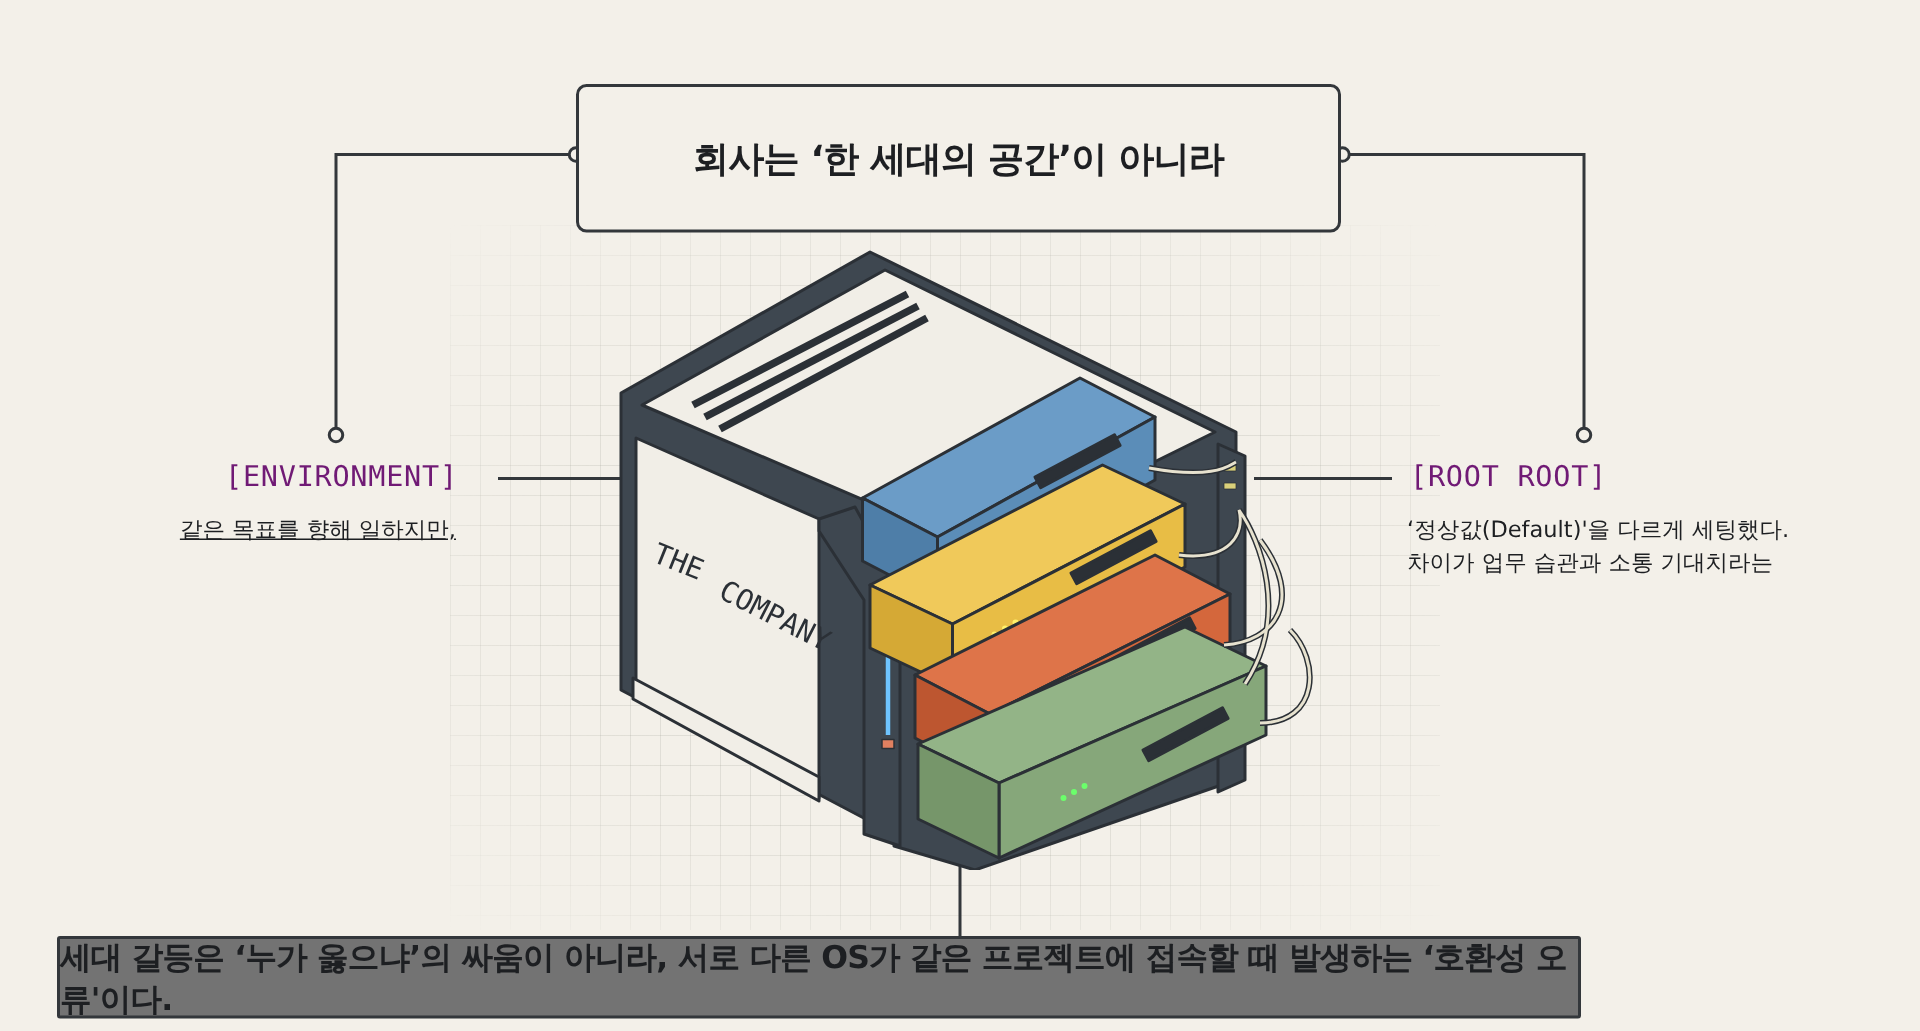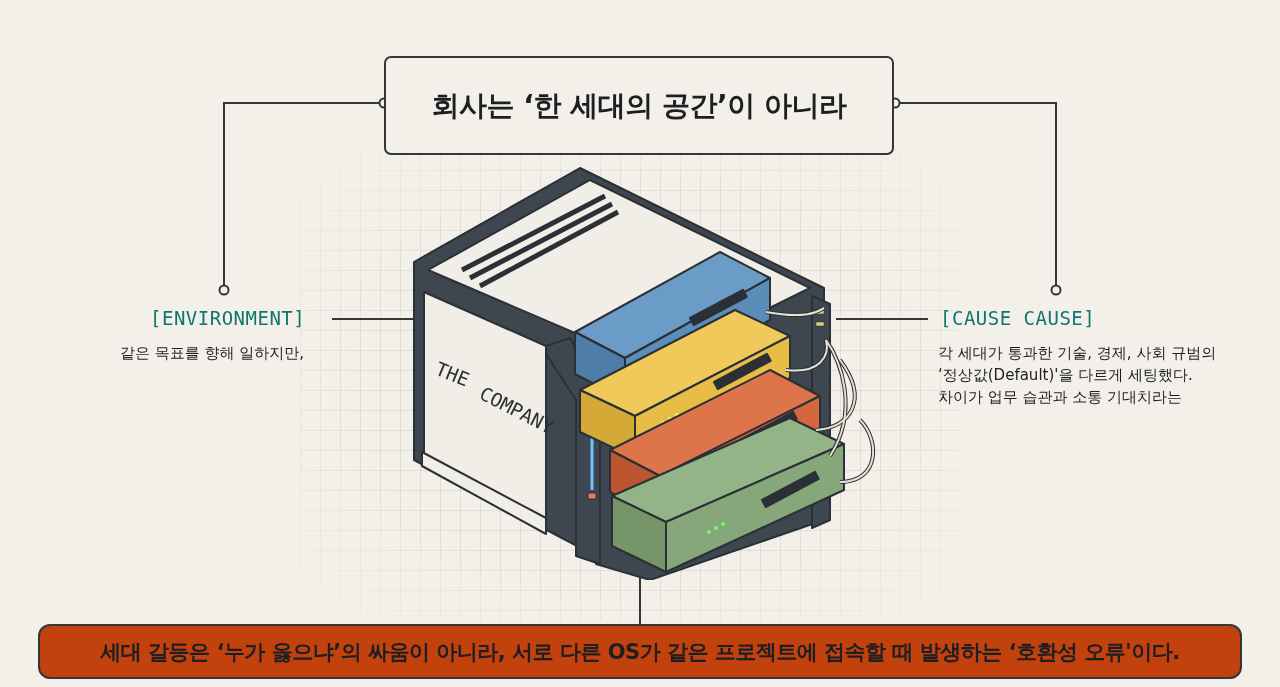--- a/index.html
+++ b/index.html
@@ -20,41 +20,41 @@
     -webkit-mask-image: radial-gradient(ellipse at center, #000 55%, transparent 100%);
     mask-image: radial-gradient(ellipse at center, #000 55%, transparent 100%);
   }
   svg.lines { position: absolute; left: 0; top: 0; }
   .title-box {
     position: absolute; left: 384px; top: 56px; width: 510px; height: 99px;
     box-sizing: border-box;
     border: 2px solid #33373b; border-radius: 7px;
     background: #f3f0e9;
     display: flex; flex-direction: column; align-items: center; justify-content: center;
-    font-weight: bold; font-size: 28px; line-height: 36px; letter-spacing: -0.5px;
+    font-weight: bold; font-size: 24px; line-height: 36px; letter-spacing: -0.5px;
   }
   .bottom-box {
-    position: absolute; left: 38px; top: 624px; width: 1204px; height: 55px;
+    position: absolute; left: 38px; top: 624px; width: 1016px; height: 55px;
     box-sizing: border-box;
-    border: 2px solid #33373b; border-radius: 12px;
-    background: #c2410c;
+    border: 2px solid #33373b; border-radius: 2px;
+    background: #737373;
     display: flex; align-items: center; justify-content: center;
     font-weight: bold; font-size: 21px; letter-spacing: -0.5px;
   }
   .tag {
     position: absolute;
     font-family: "DejaVu Sans Mono", "Liberation Mono", monospace;
-    font-size: 19px; color: #0f766e; letter-spacing: 0.5px; text-align: center;
+    font-size: 19px; color: #701a75; letter-spacing: 0.5px; text-align: center;
   }
   .tag-left { left: 150px; top: 307px; }
   .tag-right { left: 940px; top: 307px; }
   .desc {
     position: absolute; font-size: 15px; line-height: 22px; color: #1d1f22;
   }
-  .desc-left { right: 976px; top: 342px; text-align: left; }
+  .desc-left { right: 976px; top: 342px; text-align: left; text-decoration: underline; }
   .desc-right { left: 938px; top: 342px; text-align: left; }
   .desc span { display: block; white-space: nowrap; }
   .illus { position: absolute; left: 400px; top: 160px; }
 </style>
 </head>
 <body>
 
 <div class="stage">
   <div class="grid"></div>
 
@@ -77,23 +77,22 @@
 
   <div class="title-box">
     <div>회사는 ‘한 세대의 공간’이 아니라</div>
   </div>
 
   <div class="tag tag-left">[ENVIRONMENT]</div>
   <div class="desc desc-left">
     <span>같은 목표를 향해 일하지만,</span>
   </div>
 
-  <div class="tag tag-right">[CAUSE CAUSE]</div>
+  <div class="tag tag-right">[ROOT ROOT]</div>
   <div class="desc desc-right">
-    <span>각 세대가 통과한 기술, 경제, 사회 규범의</span>
     <span>‘정상값(Default)'을 다르게 세팅했다.</span>
     <span>차이가 업무 습관과 소통 기대치라는</span>
   </div>
 
   <svg class="illus" width="480" height="420" viewBox="0 0 480 420">
     <g stroke="#2b3036" stroke-width="2" stroke-linejoin="round">
 
       <polygon points="14,102 180,8 424,128 424,360 250,420 196,404 196,396 14,300" fill="#3e4750"></polygon>
 
       <polygon points="28,110 190,20 410,128 252,206" fill="#f1eee7"></polygon>

